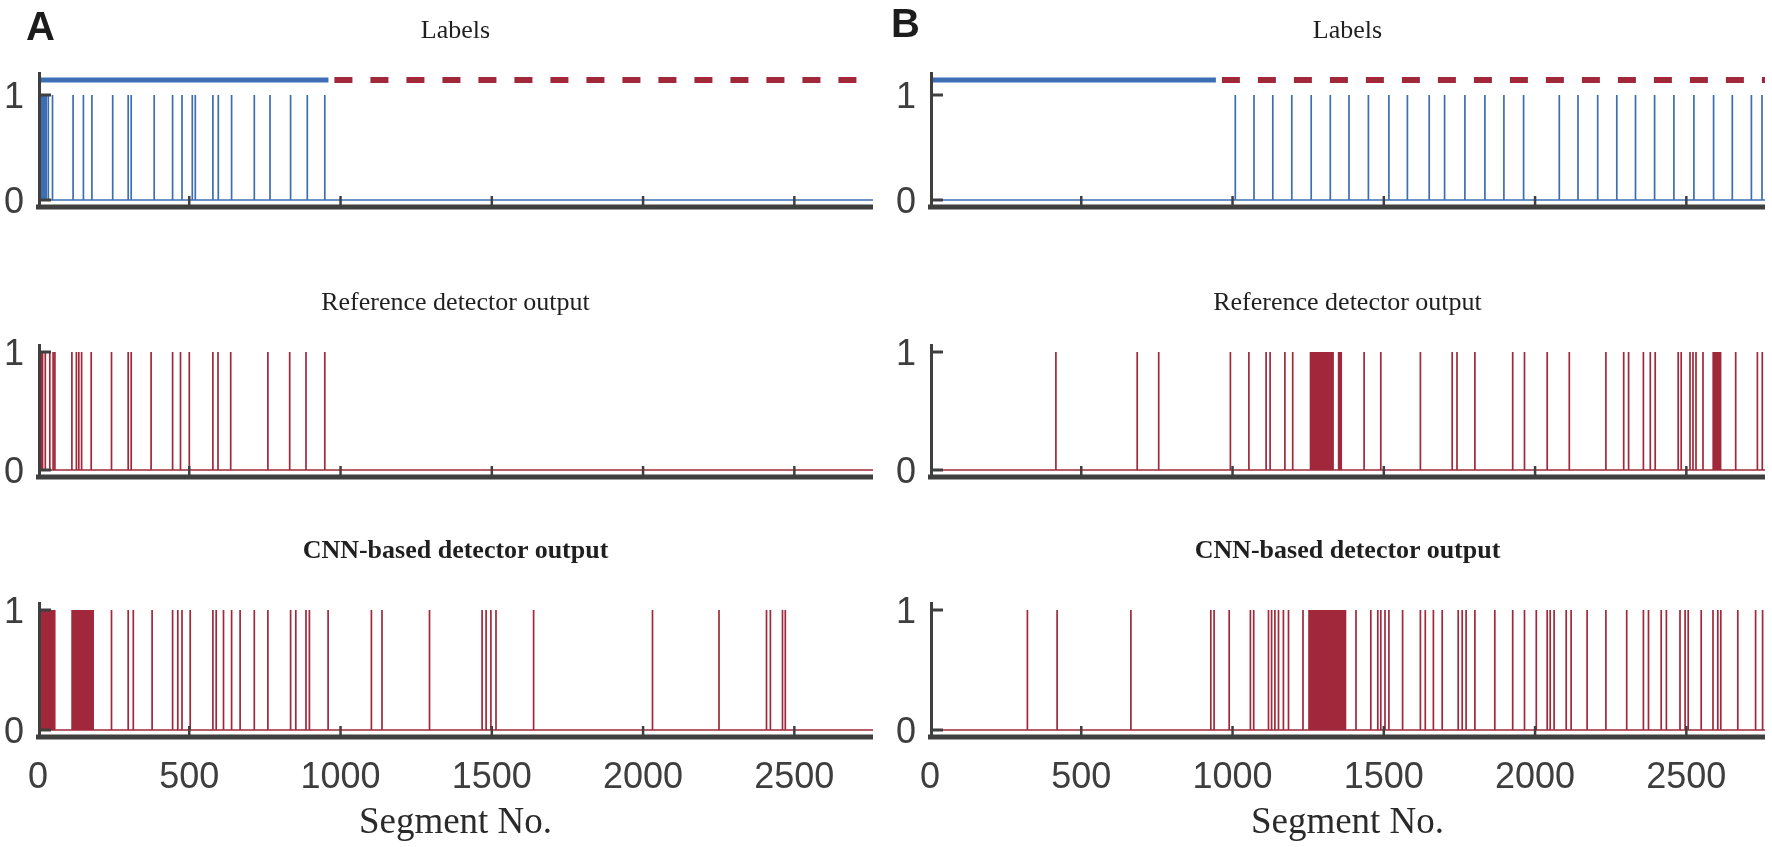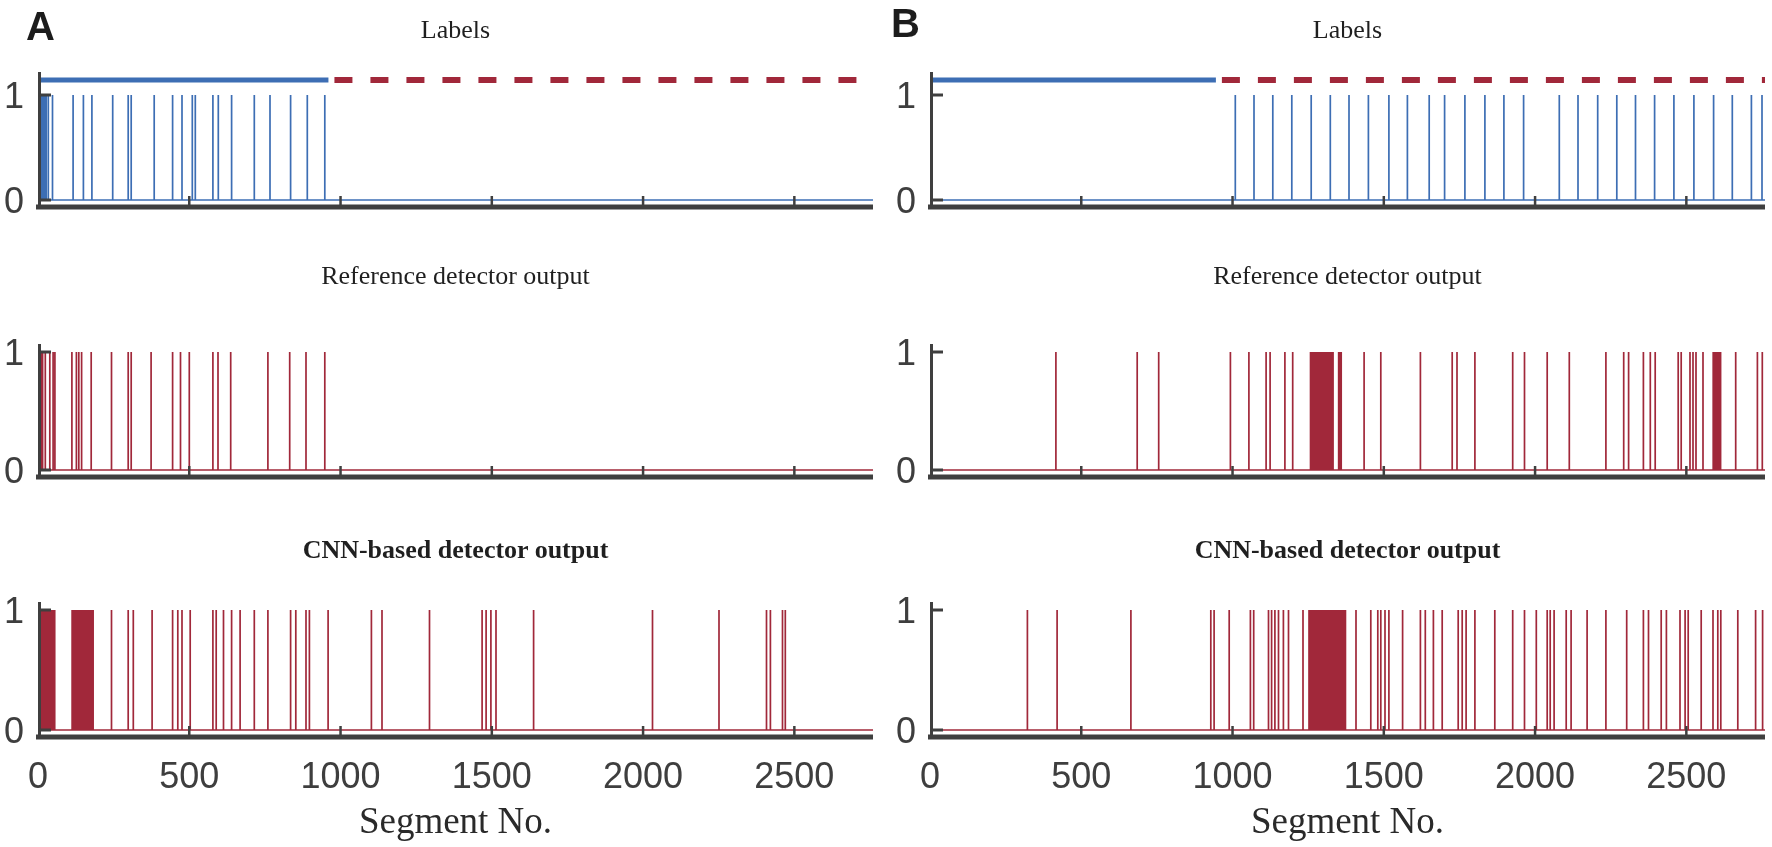--- a/index.html
+++ b/index.html
@@ -8,21 +8,21 @@
   #figure{position:absolute;left:0;top:0;width:1772px;height:847px;background:#ffffff;}
   .panel-letter{position:absolute;font-family:"Liberation Sans",sans-serif;
        font-weight:bold;font-size:40px;color:#1c1c1c;line-height:1;}
   .panel-letter.pa{left:26px;top:6px;}
   .panel-letter.pb{left:891px;top:3px;}
   .title{position:absolute;font-family:"Liberation Serif",serif;font-size:26px;
        color:#1f1f1f;text-align:center;line-height:1.1;white-space:nowrap;}
   .title.pa{left:38px;width:835px;}
   .title.pb{left:930px;width:835px;}
   .title.r1{top:16px;}
-  .title.r2{top:262px;}
+  .title.r2{top:288px;}
   .title.r3{top:536px;font-weight:bold;}
   svg.plot{position:absolute;overflow:visible;display:block;}
   svg.plot.pa{left:-7px;}
   svg.plot.pb{left:885px;}
   svg.plot.r1{top:70px;}
   svg.plot.r2{top:340px;}
   svg.plot.r3{top:598px;}
 </style>
 </head>
 <body>

